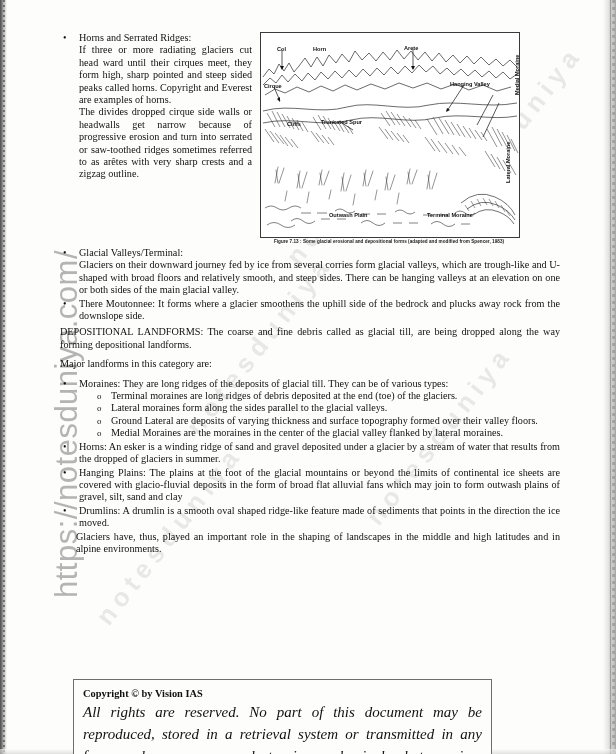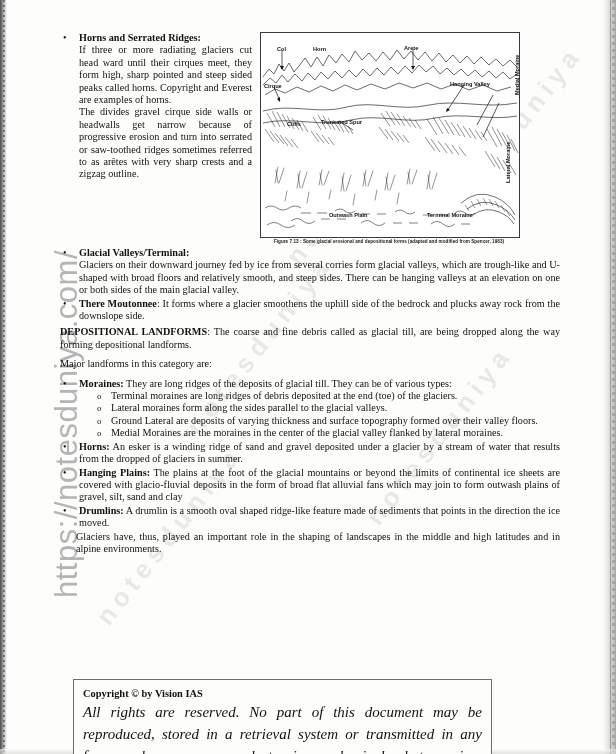--- a/index.html
+++ b/index.html
@@ -132,21 +132,21 @@
   .sub-row {
     display: flex;
     margin-left: 18px;
   }
   .sub-mark {
     width: 14px;
     flex: 0 0 14px;
     font-size: 9px;
     line-height: 12.4px;
   }
-  .lead { font-weight: bold; }
+  .lead { font-weight: normal; }
   .it { }
   .para {
     text-align: justify;
     margin-bottom: 7px;
   }
   .para-tight { text-align: justify; }
 
   
   .top-split {
     display: flex;
@@ -246,21 +246,21 @@
       <div class="narrow-col">
 
         <div class="bullet-row">
           <div class="bullet-mark">•</div>
           <div class="bullet-body">
             <span class="lead">Horns and Serrated Ridges:</span>
             <div class="para-tight">
               <span>If three or more radiating glaciers cut head ward until their cirques meet, they form high, sharp pointed and steep sided peaks called </span><span class="it">horns</span><span>. Copyright and Everest are examples of horns.</span>
             </div>
             <div class="para-tight">
-              <span>The divides gravel cirque side walls or headwalls get narrow because of progressive erosion and turn into </span><span class="it">serrated or saw-toothed ridges</span><span> sometimes referred to as </span><span class="it">arêtes</span><span> with very sharp crests and a zigzag outline.</span>
+              <span>The divides dropped cirque side walls or headwalls get narrow because of progressive erosion and turn into </span><span class="it">serrated or saw-toothed ridges</span><span> sometimes referred to as </span><span class="it">arêtes</span><span> with very sharp crests and a zigzag outline.</span>
             </div>
           </div>
         </div>
 
       </div>
 
       <div class="fig-slot">
         <div class="figure">
           <svg width="258" height="204" viewBox="0 0 258 204">
             <rect x="0" y="0" width="258" height="204" fill="#ffffff"></rect>

